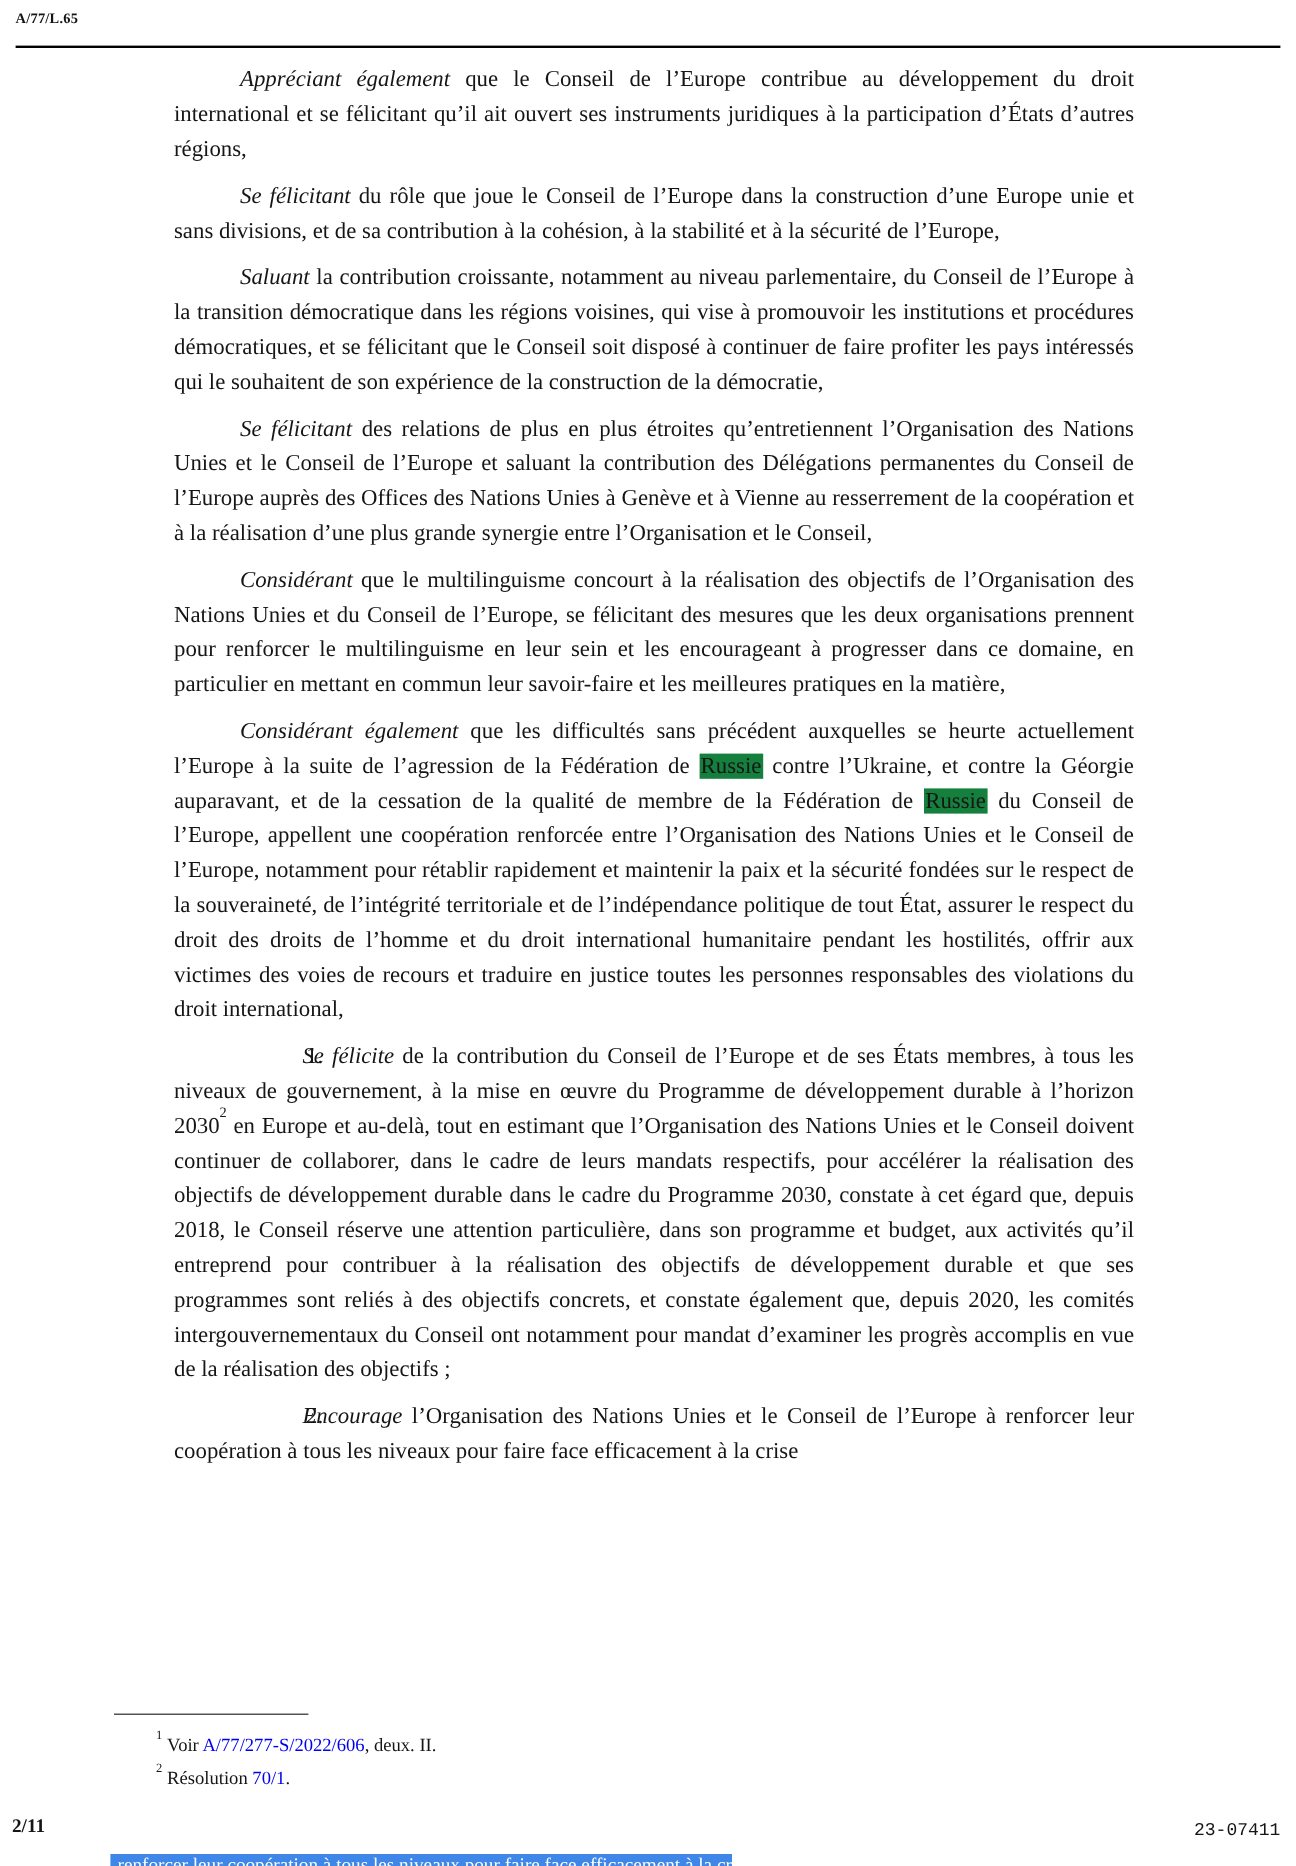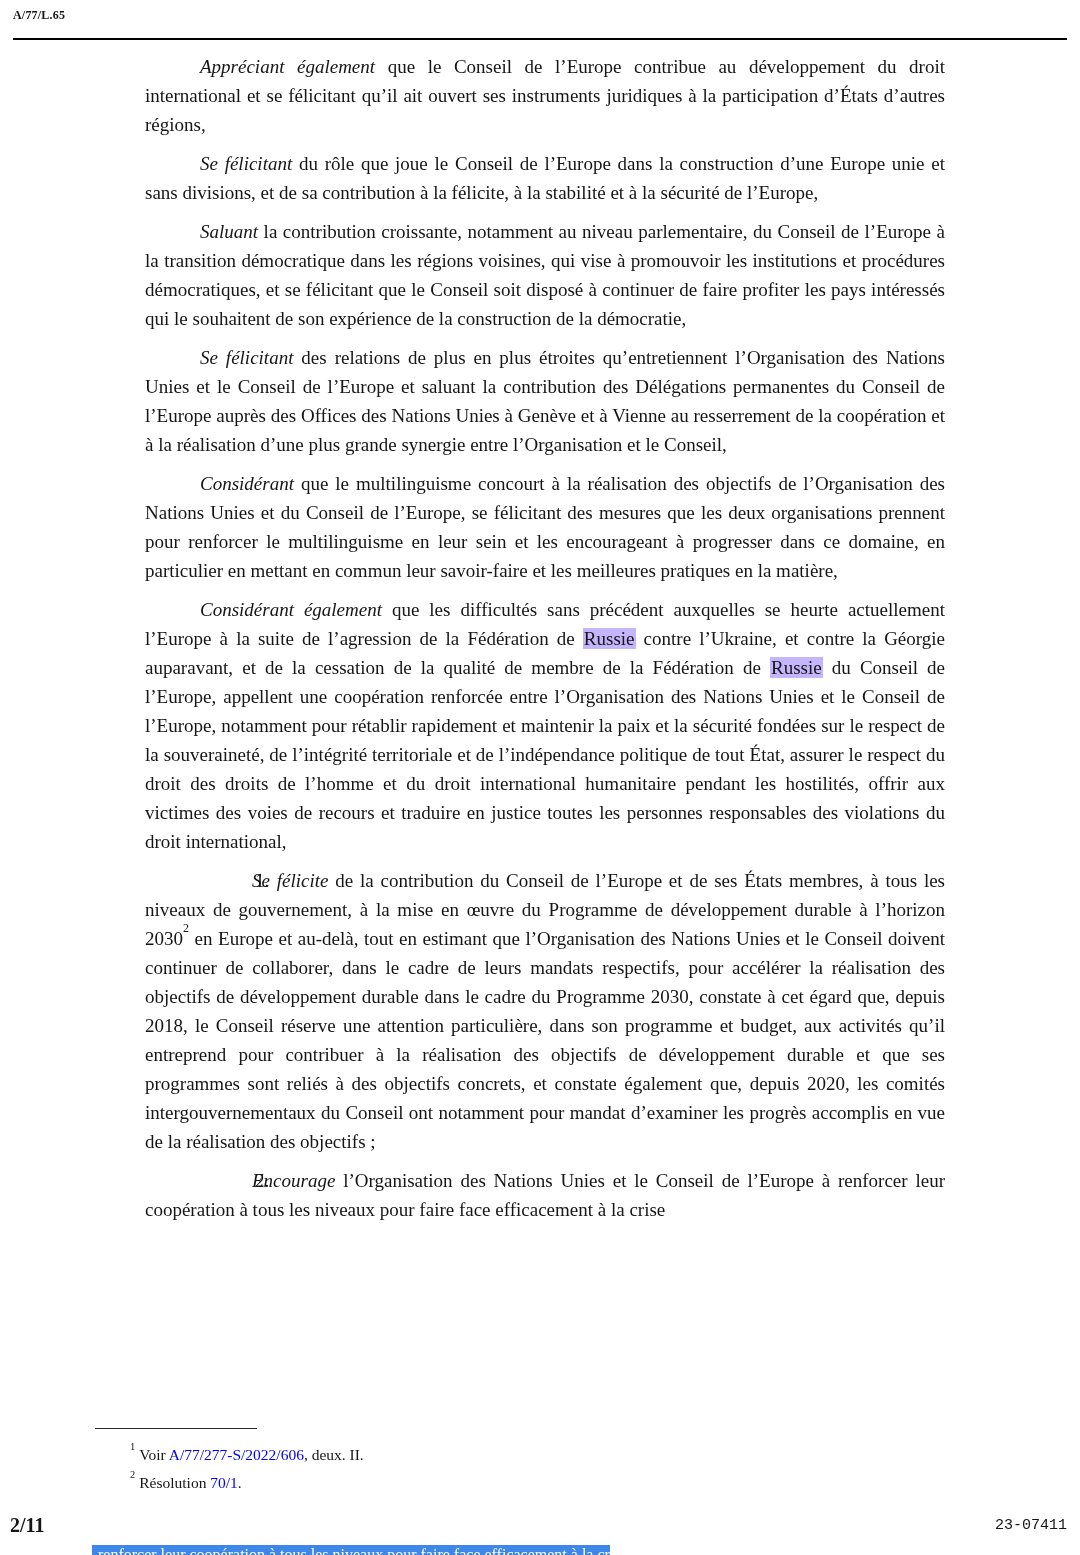--- a/index.html
+++ b/index.html
@@ -20,36 +20,36 @@
     width: 1054px; height: 2px; background: #000;
   }
   .content {
     position: absolute; left: 145px; top: 52px; width: 800px;
     font-size: 19px; line-height: 29px;
     text-align: justify;
   }
   .content p { margin: 0 0 10px 0; text-indent: 55px; }
   .lead { font-style: italic; }
   .pnum { display: inline-block; width: 52px; font-style: normal; }
-  mark.hl { background: #c4b5fd; color: inherit; padding: 0 1px; }
+  mark.hl { background: #15803d; color: inherit; padding: 0 1px; }
   sup.fnref {
     font-size: 12px; line-height: 0;
     position: relative; top: -6px;
   }
   .footnotes {
     position: absolute; left: 95px; top: 1428px; width: 760px;
     font-size: 15.5px; line-height: 28px; text-align: left;
   }
   .fn-sep { width: 162px; height: 0; border-top: 1.5px solid #2a2a2a; margin: 0 0 12px 0; }
   .fn { margin: 0; padding-left: 35px; }
   .fn sup { font-size: 10.5px; line-height: 0; position: relative; top: -4px; margin-right: 4px; }
   a.doclink { color: #0000EE; text-decoration: none; cursor: pointer; }
   .footer-left {
     position: absolute; left: 10px; top: 1514px;
-    font-size: 20px; font-weight: bold;
+    font-size: 16px; font-weight: bold;
   }
   .footer-right {
     position: absolute; right: 13px; top: 1517px;
     font-size: 15px;
     font-family: Liberation Mono, monospace;
   }
   .selection-strip {
     position: absolute; left: 92px; top: 1545px;
     width: 512px; height: 10px;
     background: #3E86E8; color: #ffffff;
@@ -61,21 +61,21 @@
 </head>
 <body>
 
 <div class="doc-symbol">A/77/L.65</div>
 <div class="header-rule"></div>
 
 <div class="content">
 
   <p><span class="lead">Appréciant également</span><span> que le Conseil de l’Europe contribue au développement du droit international et se félicitant qu’il ait ouvert ses instruments juridiques à la participation d’États d’autres régions,</span></p>
 
-  <p><span class="lead">Se félicitant</span><span> du rôle que joue le Conseil de l’Europe dans la construction d’une Europe unie et sans divisions, et de sa contribution à la félicite, à la stabilité et à la sécurité de l’Europe,</span></p>
+  <p><span class="lead">Se félicitant</span><span> du rôle que joue le Conseil de l’Europe dans la construction d’une Europe unie et sans divisions, et de sa contribution à la cohésion, à la stabilité et à la sécurité de l’Europe,</span></p>
 
   <p><span class="lead">Saluant</span><span> la contribution croissante, notamment au niveau parlementaire, du Conseil de l’Europe à la transition démocratique dans les régions voisines, qui vise à promouvoir les institutions et procédures démocratiques, et se félicitant que le Conseil soit disposé à continuer de faire profiter les pays intéressés qui le souhaitent de son expérience de la construction de la démocratie,</span></p>
 
   <p><span class="lead">Se félicitant</span><span> des relations de plus en plus étroites qu’entretiennent l’Organisation des Nations Unies et le Conseil de l’Europe et saluant la contribution des Délégations permanentes du Conseil de l’Europe auprès des Offices des Nations Unies à Genève et à Vienne au resserrement de la coopération et à la réalisation d’une plus grande synergie entre l’Organisation et le Conseil,</span></p>
 
   <p><span class="lead">Considérant</span><span> que le multilinguisme concourt à la réalisation des objectifs de l’Organisation des Nations Unies et du Conseil de l’Europe, se félicitant des mesures que les deux organisations prennent pour renforcer le multilinguisme en leur sein et les encourageant à progresser dans ce domaine, en particulier en mettant en commun leur savoir-faire et les meilleures pratiques en la matière,</span></p>
 
   <p><span class="lead">Considérant également</span><span> que les difficultés sans précédent auxquelles se heurte actuellement l’Europe à la suite de l’agression de la Fédération de </span><mark class="hl">Russie</mark><span> contre l’Ukraine, et contre la Géorgie auparavant, et de la cessation de la qualité de membre de la Fédération de </span><mark class="hl">Russie</mark><span> du Conseil de l’Europe, appellent une coopération renforcée entre l’Organisation des Nations Unies et le Conseil de l’Europe, notamment pour rétablir rapidement et maintenir la paix et la sécurité fondées sur le respect de la souveraineté, de l’intégrité territoriale et de l’indépendance politique de tout État, assurer le respect du droit des droits de l’homme et du droit international humanitaire pendant les hostilités, offrir aux victimes des voies de recours et traduire en justice toutes les personnes responsables des violations du droit international,</span></p>
 
 

